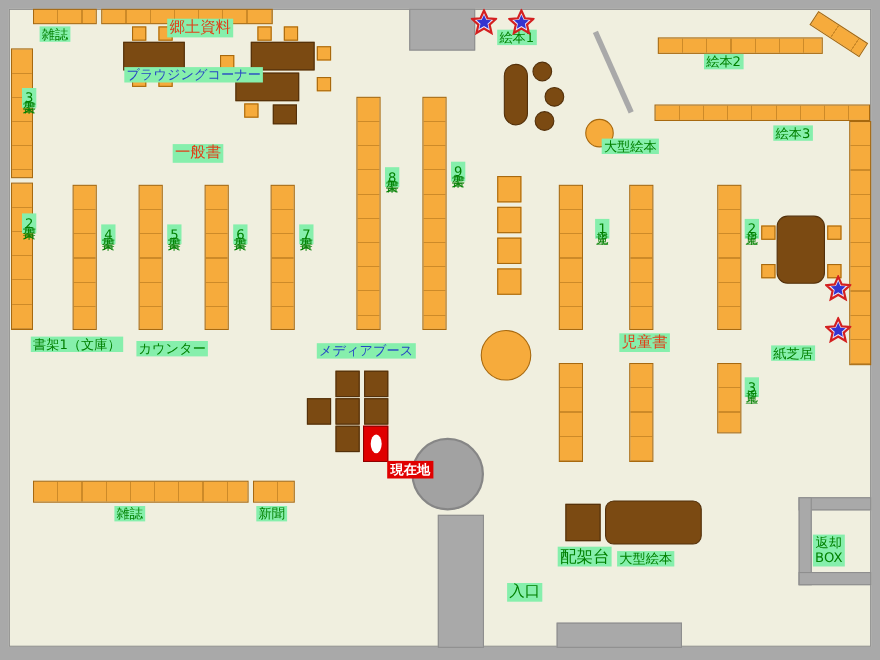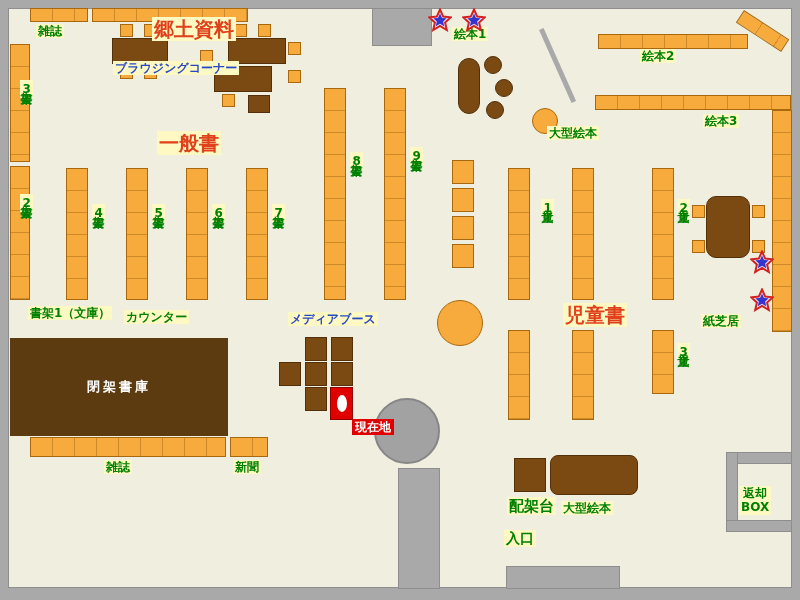--- a/index.html
+++ b/index.html
@@ -11,26 +11,26 @@
   .wall.lined{border:1px solid #8e8e8e;box-sizing:border-box;}
   .pillar{position:absolute;border-radius:50%;background:#a2a2a2;border:2px solid #868686;
           box-sizing:border-box;z-index:6;}
   .shelf{position:absolute;background:#f6ab3c;border:1px solid #a8690e;box-sizing:border-box;z-index:10;}
   .segv{background:repeating-linear-gradient(to bottom,#f6ab3c 0 21px,#cd8a28 21px 22px);}
   .segh{background:repeating-linear-gradient(to right,#f6ab3c 0 21px,#cd8a28 21px 22px);}
   .round{border-radius:50% !important;}
   .tbl{position:absolute;background:#7b4a12;border:1px solid #53300a;box-sizing:border-box;z-index:12;}
   .chair{position:absolute;width:13px;height:13px;background:#f6ab3c;border:1px solid #a8690e;
          box-sizing:border-box;z-index:11;}
-  .lbl{position:absolute;background:#fef9c3;color:#008000;font-weight:bold;font-size:12px;
+  .lbl{position:absolute;background:#86efac;color:#008000;font-weight:normal;font-size:12px;
        line-height:1.2;padding:0 2px;white-space:nowrap;z-index:30;}
-  .lbl.red{color:#e0401a;font-size:20px;}
+  .lbl.red{color:#e0401a;font-size:14px;}
   .lbl.blue{color:#2747c4;}
   .lbl.sm{font-size:15px;}
-  .lbl.lg{font-size:14px;margin-left:43px;}
+  .lbl.lg{font-size:14px;}
   .lbl.vert{writing-mode:vertical-rl;text-orientation:upright;padding:2px 0;line-height:1.05;}
   .lbl.center2{white-space:pre-line;text-align:center;}
   .marker{position:absolute;background:#e00000;color:#fff;font-weight:bold;font-size:12px;
           line-height:1.2;padding:1px 3px;z-index:35;white-space:nowrap;}
   .stacks{position:absolute;background:#5d3b10;z-index:12;display:flex;align-items:center;justify-content:center;}
   .stacks .txt{color:#fff;font-weight:bold;font-size:13px;letter-spacing:3px;}
   .booth-red{position:absolute;background:#e00000;border:1px solid #8f0000;box-sizing:border-box;z-index:13;
              display:flex;align-items:center;justify-content:center;}
   .booth-red .oval{width:10px;height:17px;background:#fff;border-radius:50%;}
   .star{position:absolute;width:24px;height:24px;z-index:40;}
@@ -108,23 +108,20 @@
   <div class="tbl" style="left:305px;top:337px;width:22px;height:24px"></div>
   <div class="tbl" style="left:331px;top:337px;width:22px;height:24px"></div>
   <div class="tbl" style="left:279px;top:362px;width:22px;height:24px"></div>
   <div class="tbl" style="left:305px;top:362px;width:22px;height:24px"></div>
   <div class="tbl" style="left:331px;top:362px;width:22px;height:24px"></div>
   <div class="tbl" style="left:305px;top:387px;width:22px;height:24px"></div>
   <div class="booth-red" style="left:330px;top:387px;width:23px;height:33px">
     <div class="oval"></div>
   </div>
 
-  <div class="stacks" style="left:10px;top:338px;width:218px;height:98px">
-    <span class="txt">閉架書庫</span>
-  </div>
 
   <div class="tbl" style="left:514px;top:458px;width:32px;height:34px"></div>
   <div class="tbl" style="left:550px;top:455px;width:88px;height:40px;border-radius:8px"></div>
 
   <svg class="star" style="left:428px;top:8px" viewBox="0 0 24 24">
       <polygon points="12,1.5 15.2,8.6 22.8,9.3 17.1,14.5 18.8,22 12,17.9 5.2,22 6.9,14.5 1.2,9.3 8.8,8.6" fill="#e8e8ff" stroke="#d42020" stroke-width="2"></polygon>
       <polygon points="12,5.5 14,9.9 18.7,10.3 15.2,13.6 16.2,18.2 12,15.7 7.8,18.2 8.8,13.6 5.3,10.3 10,9.9" fill="#3434d0"></polygon>
     </svg>
   <svg class="star" style="left:462px;top:8px" viewBox="0 0 24 24">
       <polygon points="12,1.5 15.2,8.6 22.8,9.3 17.1,14.5 18.8,22 12,17.9 5.2,22 6.9,14.5 1.2,9.3 8.8,8.6" fill="#e8e8ff" stroke="#d42020" stroke-width="2"></polygon>

